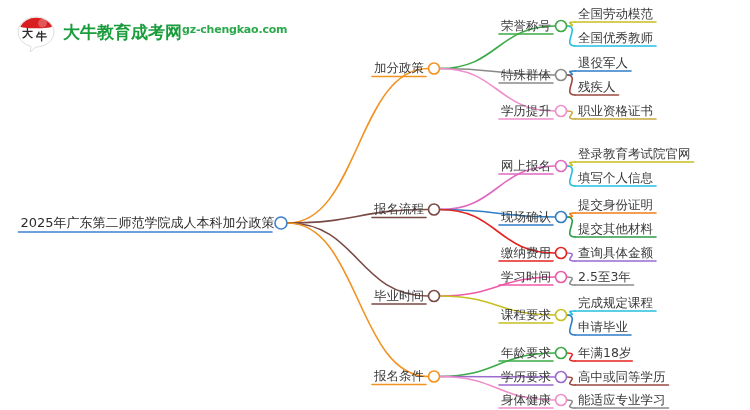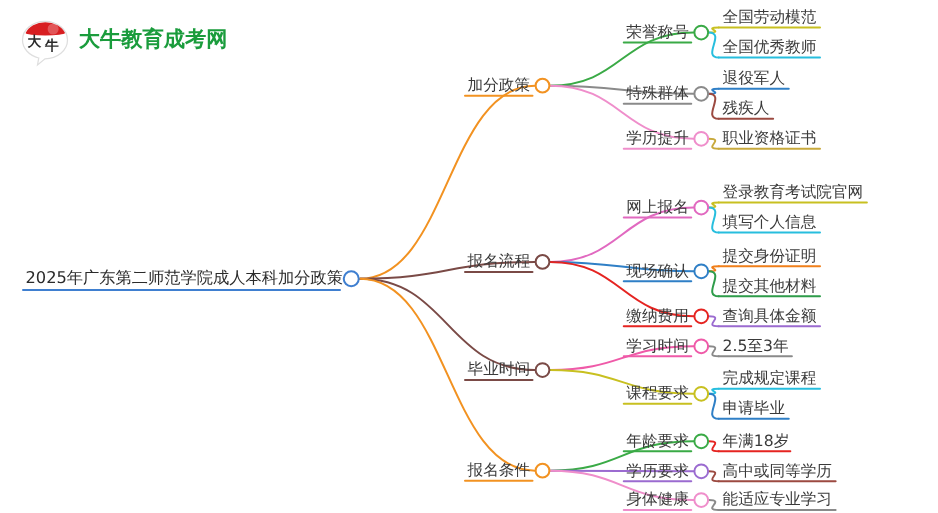--- a/index.html
+++ b/index.html
@@ -46,20 +46,21 @@
         <path d="M4 22 a18 15 0 1 1 36 0 a18 15 0 0 1 -18 15 l-6 5 l1 -5.6 A18 15 0 0 1 4 22 Z" fill="#ffffff" stroke="#dedede" stroke-width="1"></path>
         <path d="M6.5 16.5 a16.5 12.5 0 0 1 31.5 0 Z" fill="#d81e21"></path>
         <ellipse cx="22.2" cy="16.4" rx="15.6" ry="1.9" fill="#d81e21"></ellipse>
         <circle cx="28.5" cy="13.2" r="4.4" fill="#ffffff" opacity="0.25"></circle>
         <text x="13.5" y="27" font-family="DejaVu Sans, sans-serif" font-size="11" font-weight="bold" fill="#2b2b2b" text-anchor="middle">大</text>
         <text x="27.5" y="30" font-family="DejaVu Sans, sans-serif" font-size="11" font-weight="bold" fill="#2b2b2b" text-anchor="middle">牛</text>
       </svg>
     </div>
     <div id="logo-text">
       <div id="logo-title">大牛教育成考网</div>
+      <div id="logo-sub">gz-chengkao.com</div>
     </div>
   </div>
 
   <svg id="map" viewBox="0 0 750 410">
       <g>
         <path d="M 288 223 C 358 223, 358 68.5, 428 68.5" class="edge" stroke="#f29221"></path>
         <line x1="372" x2="426" y1="76.5" y2="76.5" class="underline" stroke="#f29221"></line>
         <path d="M 440 68.5 C 497.5 68.5, 497.5 26, 555 26" class="edge" stroke="#3aaa46"></path>
         <line x1="499" x2="553" y1="34" y2="34" class="underline" stroke="#3aaa46"></line>
         <path d="M 567 26 C 581 26, 561 22, 575 22" class="edge" stroke="#c8c020"></path>

